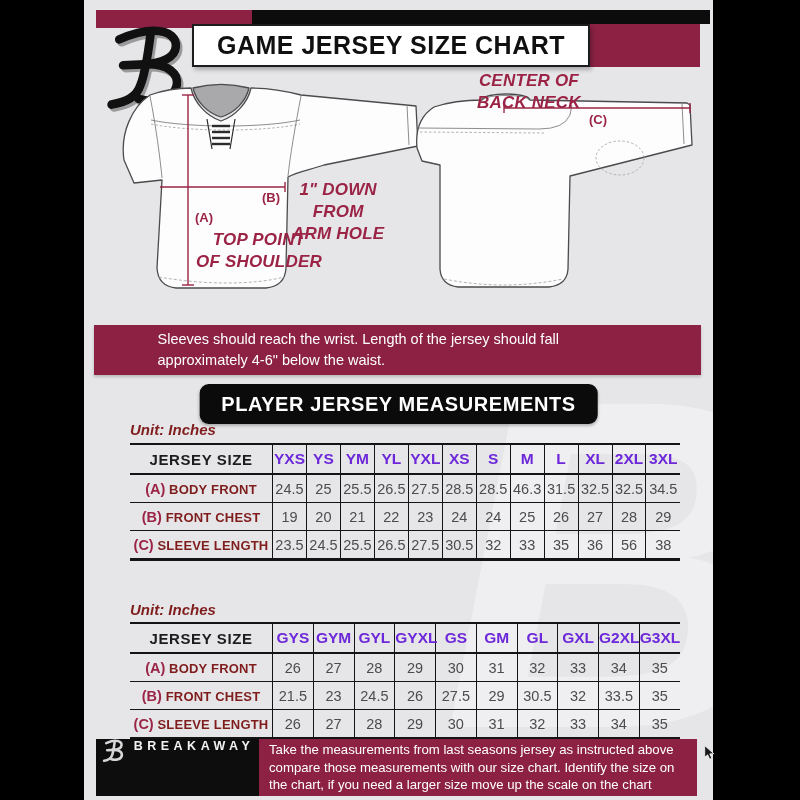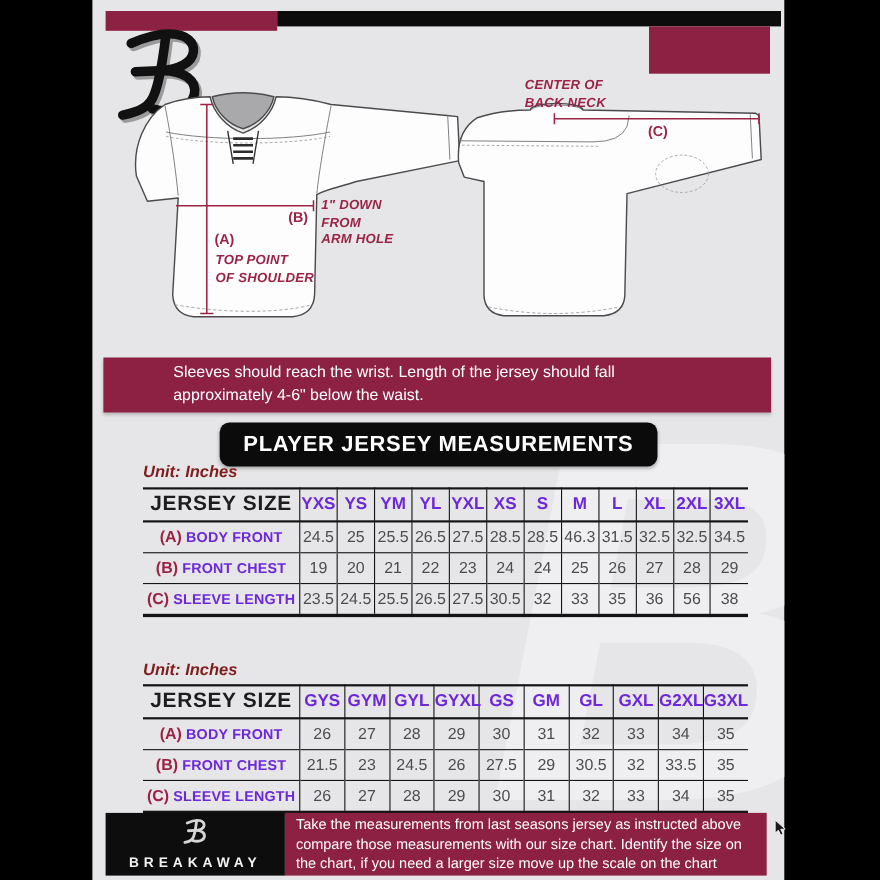--- a/index.html
+++ b/index.html
@@ -13,66 +13,69 @@
   .layer{position:absolute;z-index:1;}
   
   .bar-maroon{left:12px;top:10px;width:156px;height:18px;background:#8c2144;}
   .bar-black{left:168px;top:10px;width:458px;height:14px;background:#0c0c0c;}
   .title-box{left:108px;top:24px;width:394px;height:39px;background:#fff;border:2px solid #1c1c1c;box-shadow:2px 3px 4px rgba(0,0,0,.25);display:flex;align-items:center;justify-content:center;}
   .title-box h1{margin:0;font-size:25px;font-weight:bold;letter-spacing:.5px;color:#101010;}
   .title-maroon{left:506px;top:24px;width:110px;height:43px;background:#8c2144;}
   
   .diagram-svg{left:0;top:65px;}
   .meas-key{position:absolute;z-index:2;color:#9b2446;font-weight:bold;font-size:13px;}
-  .meas-caption{position:absolute;z-index:2;color:#9b2446;font-weight:bold;font-style:italic;font-size:12px;line-height:1.3;white-space:pre-line;letter-spacing:.2px;}
+  .meas-caption{position:absolute;z-index:2;color:#9b2446;font-weight:bold;font-style:italic;font-size:17px;line-height:1.3;white-space:pre-line;letter-spacing:.2px;text-align:center;}
   
   .note-banner{left:10px;top:325px;width:607px;height:50px;background:#8c2144;color:#fff;display:flex;align-items:center;justify-content:center;text-align:left;font-size:14.5px;line-height:1.45;box-shadow:0 2px 3px rgba(0,0,0,.2);}
   .note-banner div{max-width:480px;}
   .pill{background:#0b0b0b;color:#fff;border-radius:9px;display:flex;align-items:center;justify-content:center;font-weight:bold;font-size:20px;letter-spacing:.6px;padding:1px 22px;height:38px;left:50%;transform:translateX(-50%);box-shadow:0 2px 3px rgba(0,0,0,.25);white-space:nowrap;}
   .pill.player{top:384px;}
   .pill.goalie{top:565px;}
   .unit{left:46px;width:550px;text-align:left;font-style:italic;font-weight:bold;font-size:15px;color:#7f1d1d;}
   .unit.player{top:421px;}
   .unit.goalie{top:601px;}
   
   table.meas{border-collapse:collapse;position:absolute;z-index:1;width:550px;left:46px;table-layout:fixed;}
   table.meas.player{top:443px;}
   table.meas.goalie{top:622px;}
   table.meas{border-top:2px solid #141414;border-bottom:3px solid #141414;}
   table.meas thead tr{border-bottom:2px solid #141414;}
   table.meas tbody tr{border-bottom:1.5px solid #141414;}
   table.meas td{padding:0;text-align:center;vertical-align:middle;height:27px;}
   table.meas thead td{height:28px;}
   table.meas td + td{border-left:1.5px solid #141414;}
   td.label-cell{width:142px;text-align:center;}
-  .header-label{font-size:19px;font-weight:bold;letter-spacing:.6px;color:#1d1d1f;}
+  .header-label{font-size:15px;font-weight:bold;letter-spacing:.6px;color:#1d1d1f;}
   .size-head{font-size:15.5px;font-weight:bold;color:#6d28d9;}
   .val{font-size:14.5px;color:#4c4c4e;}
   .row-key{color:#9b2446;font-weight:bold;font-size:14.5px;}
-  .row-label{color:#6d28d9;font-weight:bold;font-size:13px;letter-spacing:.2px;}
-  
-  .footer-black{left:12px;top:739px;width:163px;height:57px;background:#0d0d0d;display:flex;align-items:center;justify-content:center;gap:7px;flex-direction:column;}
+  .row-label{color:#7f1d1d;font-weight:bold;font-size:13px;letter-spacing:.2px;}
+  
+  .footer-black{left:12px;top:739px;width:163px;height:57px;background:#0d0d0d;display:flex;align-items:flex-start;justify-content:center;gap:7px;}
   .footer-brand{color:#f2f2f2;font-weight:bold;font-size:12.5px;letter-spacing:4.5px;}
   .footer-maroon{left:175px;top:739px;width:438px;height:57px;background:#8c2144;color:#fff;font-size:13.2px;line-height:1.34;display:flex;align-items:center;}
   .footer-maroon div{padding:0 8px 0 10px;}
   .cursor{position:absolute;left:703px;top:745px;z-index:5;}
 </style>
 </head>
 <body>
 
 <div class="canvas">
   <div class="sidebar left"></div>
   <div class="sidebar right"></div>
 
   <div class="page">
     <div class="watermark">B</div>
 
     <div class="layer bar-maroon"></div>
     <div class="layer bar-black"></div>
     <div class="layer title-maroon"></div>
+    <div class="layer title-box">
+      <h1>GAME JERSEY SIZE CHART</h1>
+    </div>
 
     <svg class="layer" style="left:16px;top:26px;" width="96" height="92" viewBox="0 0 100 96">
       <g fill="none" stroke="#9a9a9c" stroke-width="9" stroke-linecap="round" transform="translate(2.5,3)">
         <path d="M20,14 C36,7 50,5 56,5 C74,5 80,14 79,22 C78,33 64,39 46,40"></path>
         <path d="M24,41 L46,40"></path>
         <path d="M46,40 C72,39 82,50 80,62 C77,76 58,81 40,76"></path>
         <path d="M53,6 C50,30 47,50 42,62 C38,74 28,79 12,82"></path>
       </g>
       <g fill="none" stroke="#111" stroke-width="9" stroke-linecap="round">
         <path d="M20,14 C36,7 50,5 56,5 C74,5 80,14 79,22 C78,33 64,39 46,40"></path>

